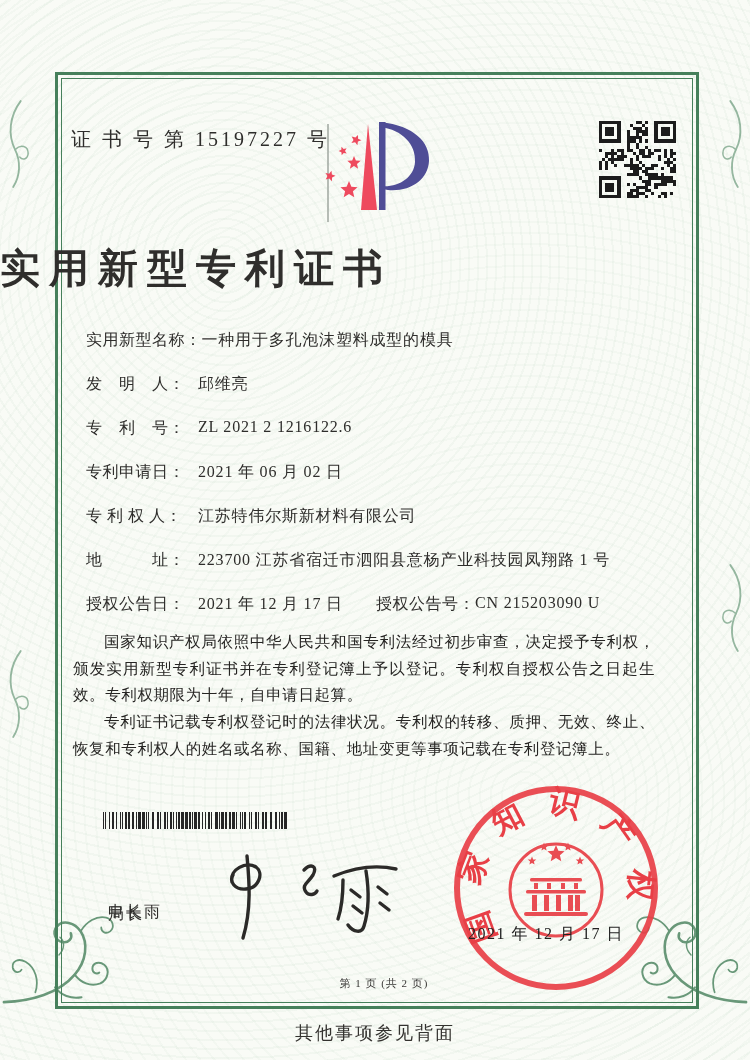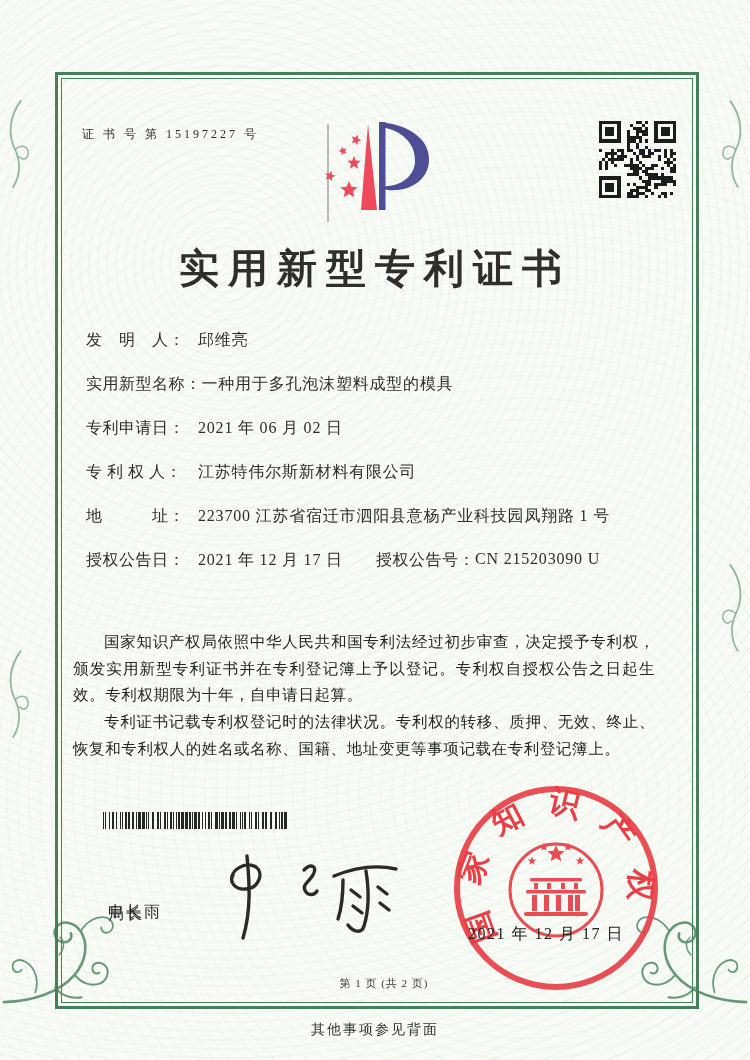--- a/index.html
+++ b/index.html
@@ -10,44 +10,44 @@
       repeating-radial-gradient(circle at 30% 25%, rgba(110,165,125,.055) 0 2px, transparent 2px 9px),
       repeating-radial-gradient(circle at 70% 75%, rgba(110,165,125,.045) 0 2px, transparent 2px 11px);
     font-family:"Liberation Serif","DejaVu Serif",serif;
     color:var(--ink,#2e2d2b);
   }
   :root{
     --green:#46805b; --seal-red:#e83f46; --logo-red:#ee4a5e; --logo-blue:#4f4d96; --ink:#2e2d2b;
   }
   .frame{position:absolute;left:55px;top:72px;width:638px;height:931px;border:3px solid var(--green);}
   .frame-inner{position:absolute;inset:3px;border:1px solid var(--green);}
-  .cert-number{position:absolute;left:82px;top:126px;font-size:12px;letter-spacing:3px;}
+  .cert-number{position:absolute;left:71px;top:126px;font-size:20px;letter-spacing:3px;}
   .logo-box{position:absolute;left:318px;top:118px;width:115px;height:108px;}
   .qr-box{position:absolute;left:599px;top:121px;width:77px;height:77px;}
-  .title{position:absolute;left:0;top:241px;width:750px;text-align:center;
+  .title{position:absolute;left:0;top:241px;width:750px;
          font-size:40px;font-weight:600;letter-spacing:9px;color:#2f2e2c;}
   .fields{position:absolute;left:86px;top:330px;width:580px;font-size:16px;}
   .field-row{position:relative;display:flex;height:22px;margin-bottom:22px;white-space:nowrap;}
   .field-label{flex:0 0 112px;letter-spacing:.5px;}
   .field-value{letter-spacing:.8px;}
   .pair2{position:absolute;left:290px;top:0;display:flex;}
   .pair2 .field-label{flex:0 0 auto;}
   .body-text{position:absolute;left:73px;top:629px;width:582px;font-size:15.5px;
              line-height:1.72;text-align:justify;color:#262523;}
   .body-text p{margin:0;text-indent:2em;letter-spacing:.6px;}
   .barcode-box{position:absolute;left:103px;top:812px;width:186px;height:17px;}
   .sign-label{position:absolute;left:108px;font-size:16px;letter-spacing:2px;}
   .sign-title{top:872px;margin-top:32px;} .sign-name{top:902px;}
   .signature-box{position:absolute;left:216px;top:850px;width:195px;height:92px;}
   .seal-box{position:absolute;left:450px;top:782px;width:212px;height:212px;}
   .seal-date{position:absolute;left:468px;top:924px;font-size:16px;letter-spacing:1.5px;color:#222;}
   .page-footer{position:absolute;left:9px;top:976px;width:750px;text-align:center;
                font-size:11px;letter-spacing:1px;color:#3a3937;}
   .back-note{position:absolute;left:0;top:1021px;width:750px;text-align:center;
-             font-size:14px;letter-spacing:2px;color:#33322f;}
+             font-size:18px;letter-spacing:2px;color:#33322f;}
   .flourish{position:absolute;opacity:.8;}
   .edge-curl{position:absolute;opacity:.55;}
   .seal-ring-text{font-size:31px;letter-spacing:22px;fill:var(--seal-red);
                   font-family:"Liberation Serif","DejaVu Serif",serif;font-weight:600;}
 </style>
 </head>
 <body>
 
 <div class="paper">
 
@@ -308,26 +308,30 @@
       <rect x="0" y="24" width="7" height="1" fill="#1c1c1c"></rect>
       <rect x="0" y="18" width="1" height="7" fill="#1c1c1c"></rect>
       <rect x="6" y="18" width="1" height="7" fill="#1c1c1c"></rect>
       <rect x="2" y="20" width="3" height="3" fill="#1c1c1c"></rect>
     </svg>
 
   <div class="title">实用新型专利证书</div>
 
   <div class="fields">
     <div class="field-row">
+      <span class="field-label">实用新型名称：</span>
+      <span class="field-value">一种用于多孔泡沫塑料成型的模具</span>
+    </div>
+    <div class="field-row">
       <span class="field-label">发　明　人：</span>
       <span class="field-value">邱维亮</span>
     </div>
     <div class="field-row">
-      <span class="field-label">实用新型名称：</span>
-      <span class="field-value">一种用于多孔泡沫塑料成型的模具</span>
+      <span class="field-label">专　利　号：</span>
+      <span class="field-value">ZL 2021 2 1216122.6</span>
     </div>
     <div class="field-row">
       <span class="field-label">专利申请日：</span>
       <span class="field-value">2021 年 06 月 02 日</span>
     </div>
     <div class="field-row">
       <span class="field-label">专 利 权 人：</span>
       <span class="field-value">江苏特伟尔斯新材料有限公司</span>
     </div>
     <div class="field-row">

